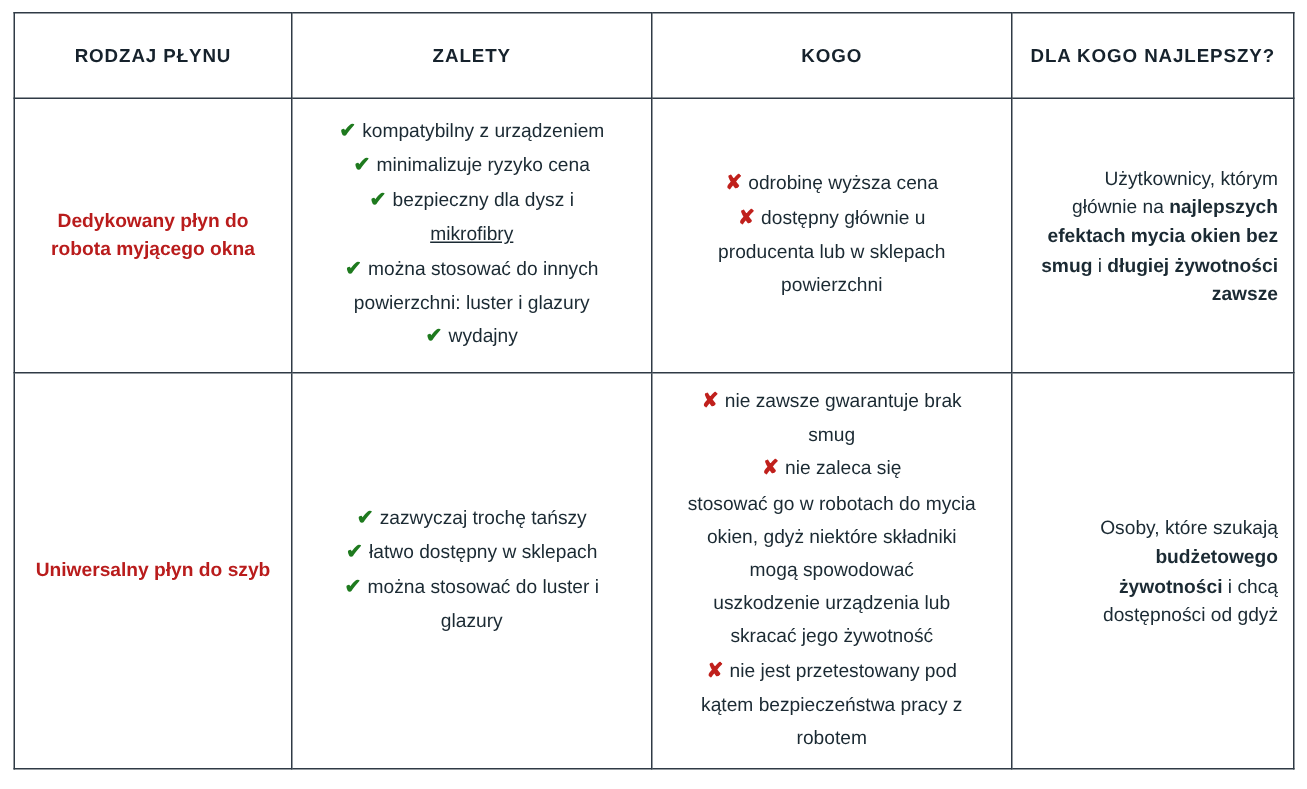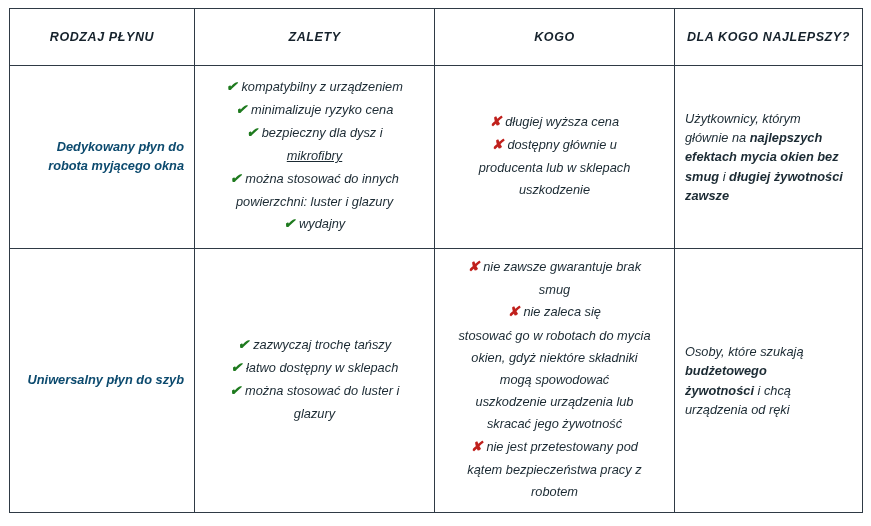--- a/index.html
+++ b/index.html
@@ -18,21 +18,20 @@
     position: relative;
     width: 871px;
     height: 526px;
     box-sizing: border-box;
   }
   table.compare {
     border-collapse: collapse;
     table-layout: fixed;
     width: 853px;
     margin: 8px 0 0 9px;
-    font-style: italic;
   }
   table.compare col.c1 { width: 185px; }
   table.compare col.c2 { width: 240px; }
   table.compare col.c3 { width: 240px; }
   table.compare col.c4 { width: 188px; }
 
   table.compare th, table.compare td {
     border: 1px solid #2f3a45;
     vertical-align: middle;
     padding: 8px 10px;
@@ -41,32 +40,32 @@
   thead th {
     height: 57px;
     font-size: 12.5px;
     font-weight: bold;
     letter-spacing: 0.6px;
     text-align: center;
     color: #16222c;
     padding: 4px 6px;
   }
   td.rowhead {
-    text-align: right;
+    text-align: center;
     font-size: 12.8px;
     font-weight: bold;
     line-height: 1.45;
-    color: #0c4a6e;
+    color: #b91c1c;
   }
   td.cell {
     font-size: 12.8px;
     line-height: 1.5;
   }
   td.cell.center {
-    text-align: left;
+    text-align: right;
   }
   ul.bullets {
     list-style: none;
     margin: 0;
     padding: 0;
     text-align: center;
   }
   ul.bullets li {
     margin: 0 0 3px 0;
     padding: 0;
@@ -136,30 +135,30 @@
             </li>
             <li>
               <span class="mark check">✔</span><span class="txt">wydajny</span>
             </li>
           </ul>
         </td>
 
         <td class="cell">
           <ul class="bullets">
             <li>
-              <span class="mark cross">✘</span><span class="txt">długiej wyższa cena</span>
+              <span class="mark cross">✘</span><span class="txt">odrobinę wyższa cena</span>
             </li>
             <li>
               <span class="mark cross">✘</span><span class="txt">dostępny głównie u</span>
             </li>
             <li>
               <span class="txt">producenta lub w sklepach</span>
             </li>
             <li>
-              <span class="txt">uszkodzenie</span>
+              <span class="txt">powierzchni</span>
             </li>
           </ul>
         </td>
 
         <td class="cell center">
           <span>Użytkownicy, którym</span><br>
           <span>głównie na </span><span class="b">najlepszych</span><br>
           <span class="b">efektach mycia okien bez</span><br>
           <span class="b">smug</span><span> i </span><span class="b">długiej żywotności</span><br>
           <span class="b">zawsze</span>
@@ -223,19 +222,19 @@
             <li>
               <span class="txt">robotem</span>
             </li>
           </ul>
         </td>
 
         <td class="cell center">
           <span>Osoby, które szukają</span><br>
           <span class="b">budżetowego</span><br>
           <span class="b">żywotności</span><span> i chcą</span><br>
-          <span>urządzenia od ręki</span>
+          <span>dostępności od gdyż</span>
         </td>
       </tr>
 
     </tbody>
   </table>
 </div>
 
 </body></html>

